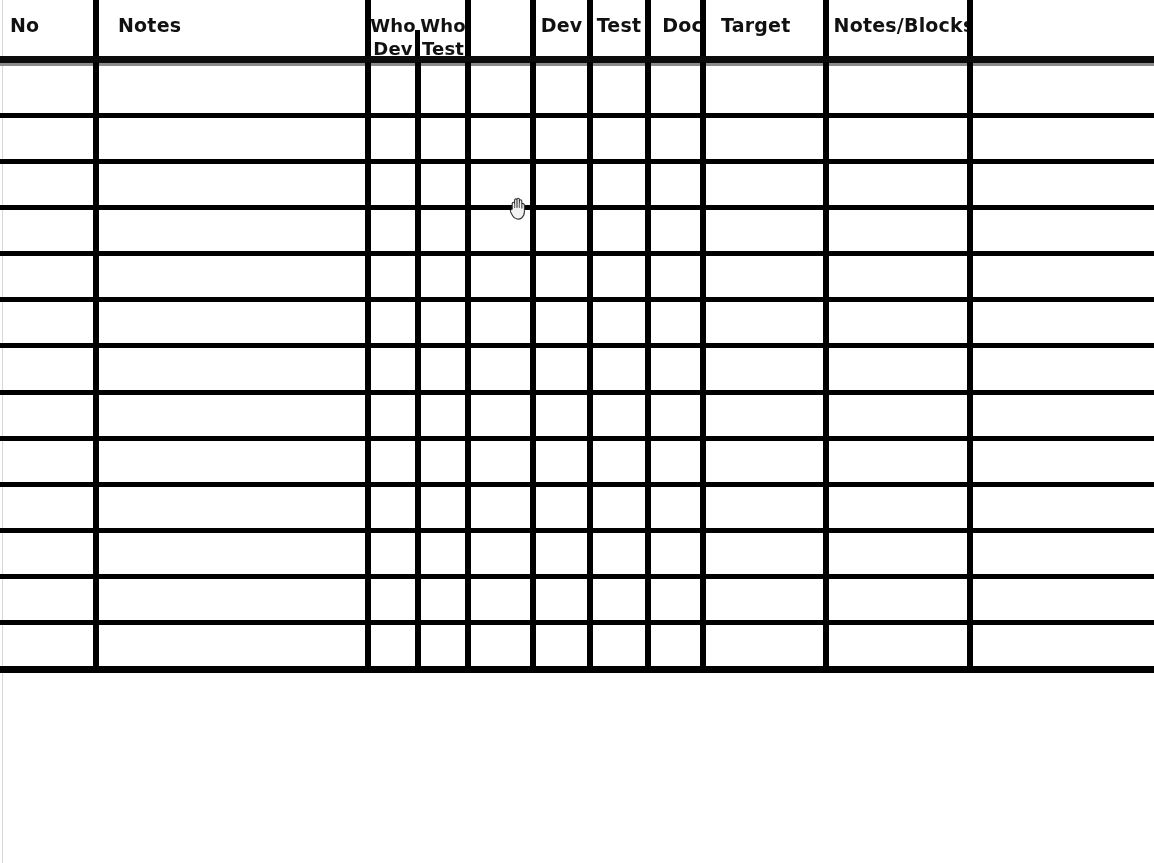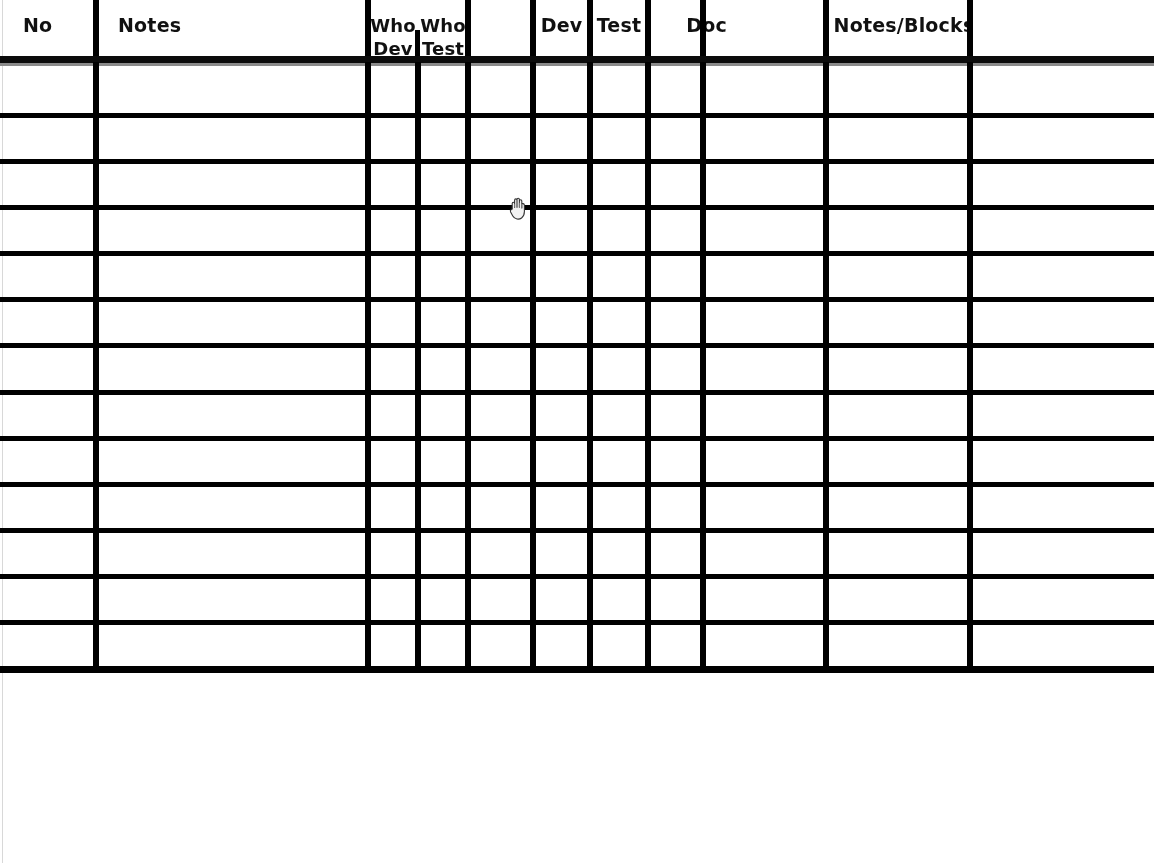--- a/index.html
+++ b/index.html
@@ -138,42 +138,45 @@
   }
 </style>
 </head>
 <body>
 
 <div id="page-left-edge"></div>
 
 <div id="board-table">
 
   <div id="board-header">
-      <div class="hdr-cell left" style="left: 0px; width: 96px; padding-left: 23px;">
+      <div class="hdr-cell left" style="left: 0px; width: 96px; padding-left: 10px;">
         <span class="hdr-label">No</span>
       </div>
       <div class="hdr-cell left" style="left: 96px; width: 272px; padding-left: 22px;">
         <span class="hdr-label">Notes</span>
       </div>
       <div class="hdr-cell ctr" style="left: 368px; width: 50px;">
         <span class="hdr-label small" style="text-align: center; width: 100%;">Who
 Dev</span>
       </div>
       <div class="hdr-cell ctr" style="left: 418px; width: 50px;">
         <span class="hdr-label small" style="text-align: center; width: 100%;">Who
 Test</span>
       </div>
       <div class="hdr-cell ctr" style="left: 533px; width: 57px;">
         <span class="hdr-label">Dev</span>
       </div>
       <div class="hdr-cell ctr" style="left: 590px; width: 58px;">
         <span class="hdr-label">Test</span>
       </div>
-      <div class="hdr-cell ctr" style="left: 679px; width: 55px;">
+      <div class="hdr-cell ctr" style="left: 648px; width: 55px; justify-content: flex-end;">
         <span class="hdr-label">Doc</span>
+      </div>
+      <div class="hdr-cell ctr" style="left: 703px; width: 123px; justify-content: flex-start; padding-left: 18px;">
+        <span class="hdr-label">Target</span>
       </div>
       <div class="hdr-cell ctr" style="left: 826px; width: 144px; padding-left: 12px;">
         <span class="hdr-label">Notes/Blocks</span>
       </div>
       <div class="vrule" style="left: 93px; top: 0px; height: 62px;"></div>
       <div class="vrule" style="left: 365px; top: 0px; height: 62px;"></div>
       <div class="vrule" style="left: 415px; top: 30px; height: 32px; width: 5px;"></div>
       <div class="vrule" style="left: 465px; top: 0px; height: 62px;"></div>
       <div class="vrule" style="left: 530px; top: 0px; height: 62px;"></div>
       <div class="vrule" style="left: 587px; top: 0px; height: 62px;"></div>

